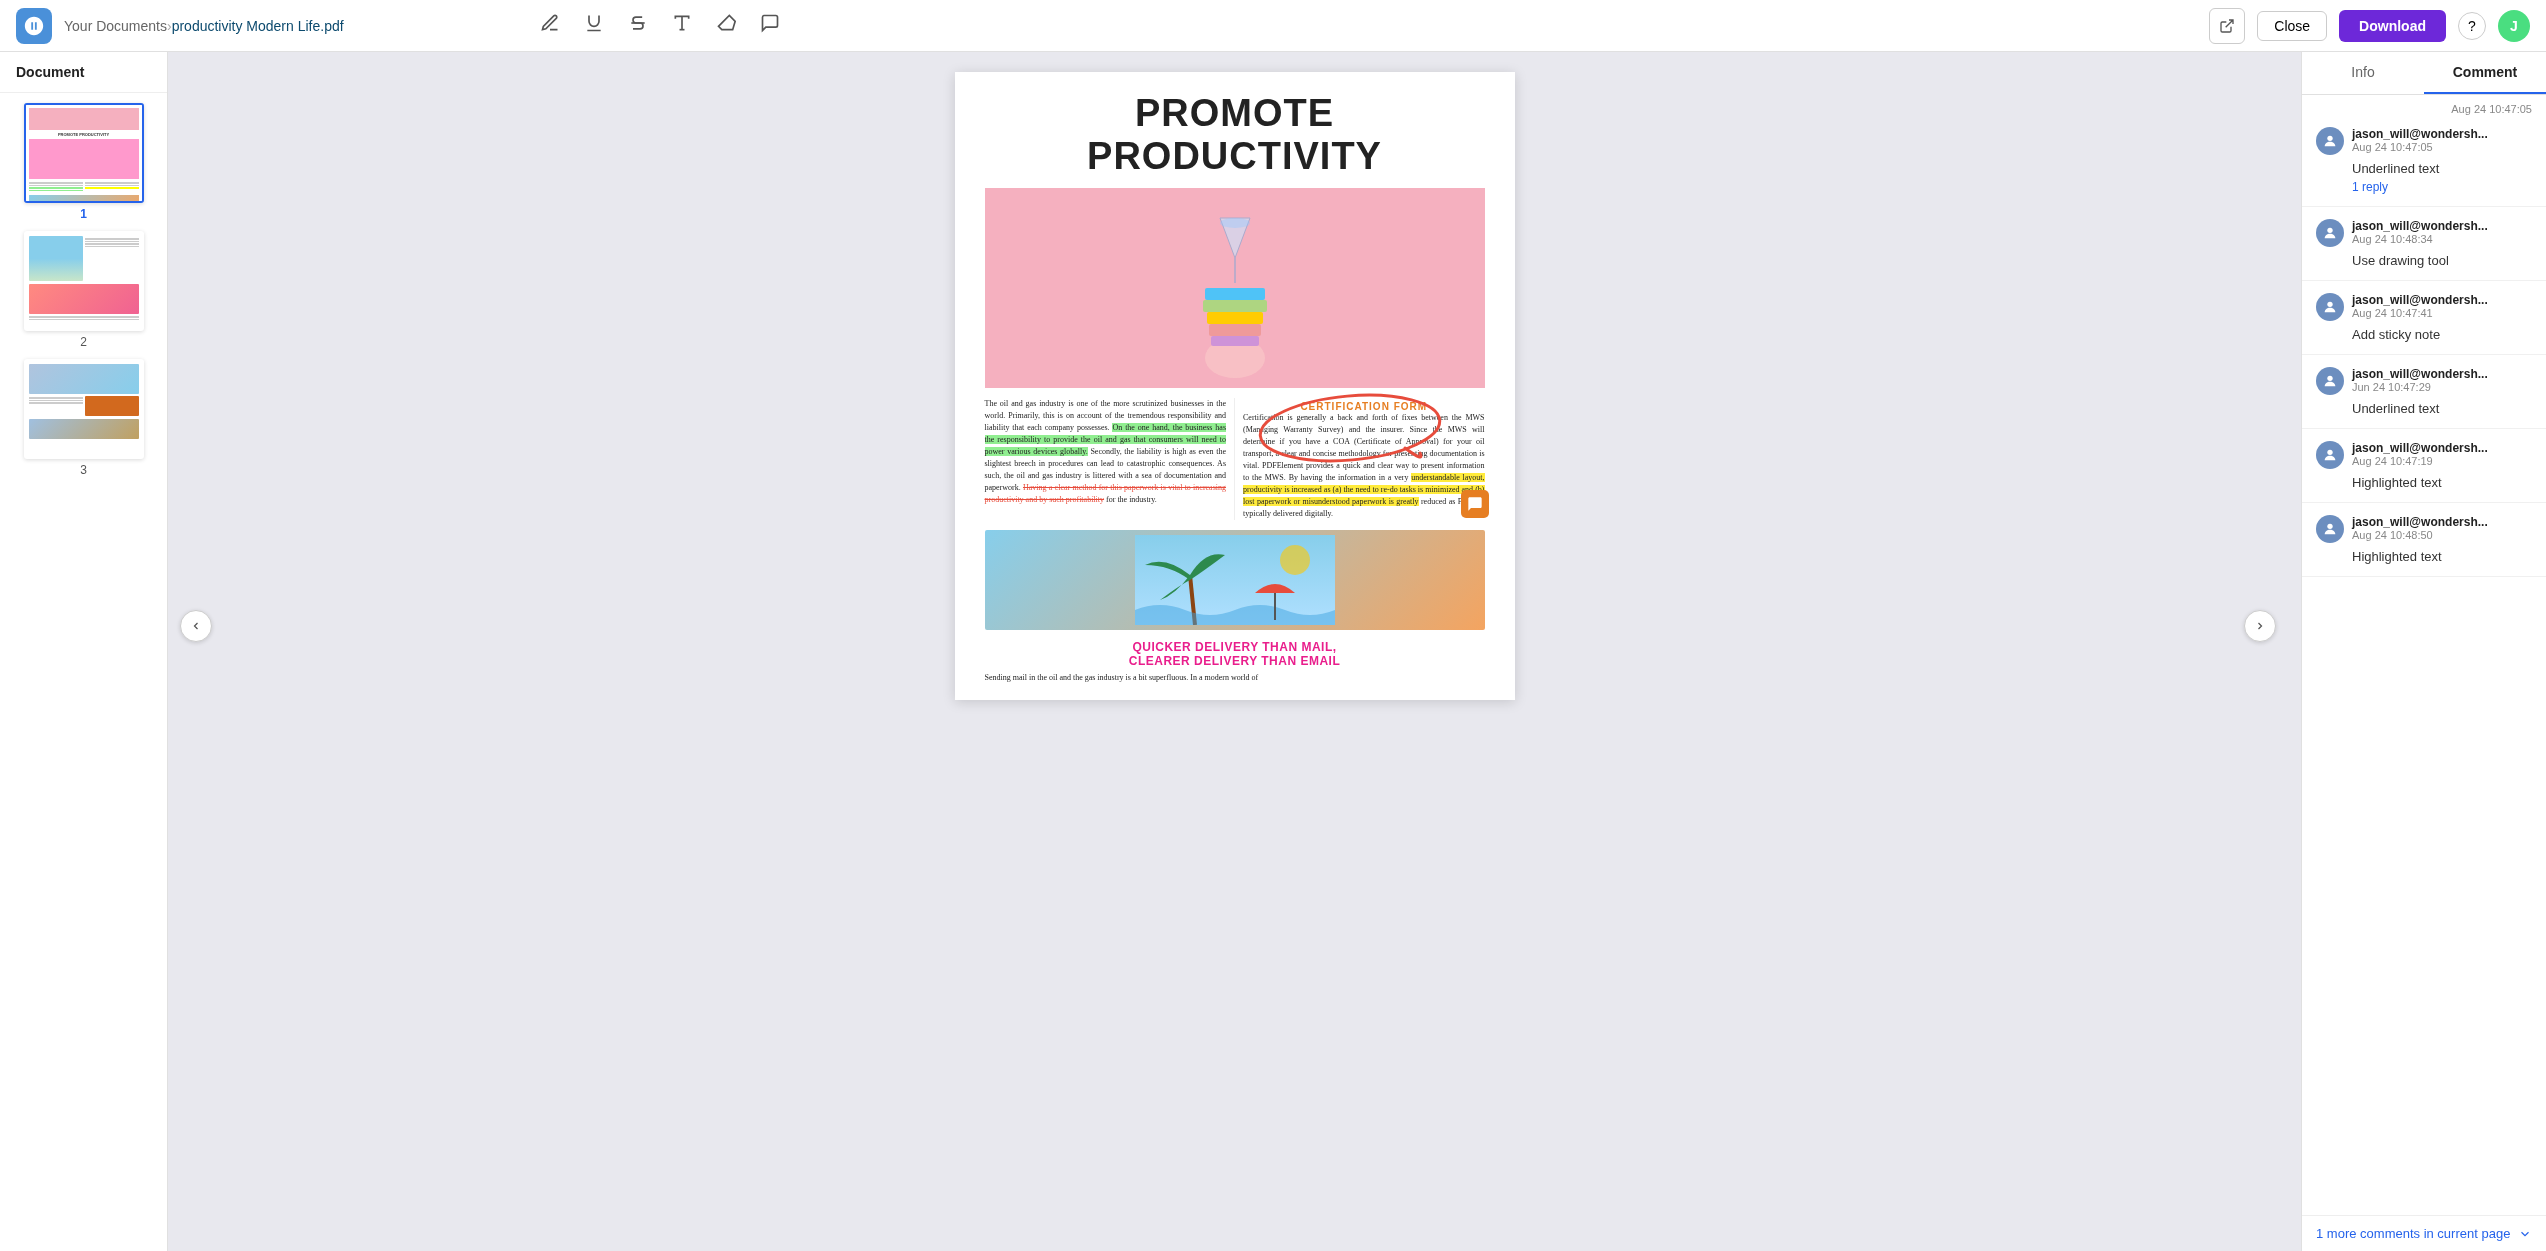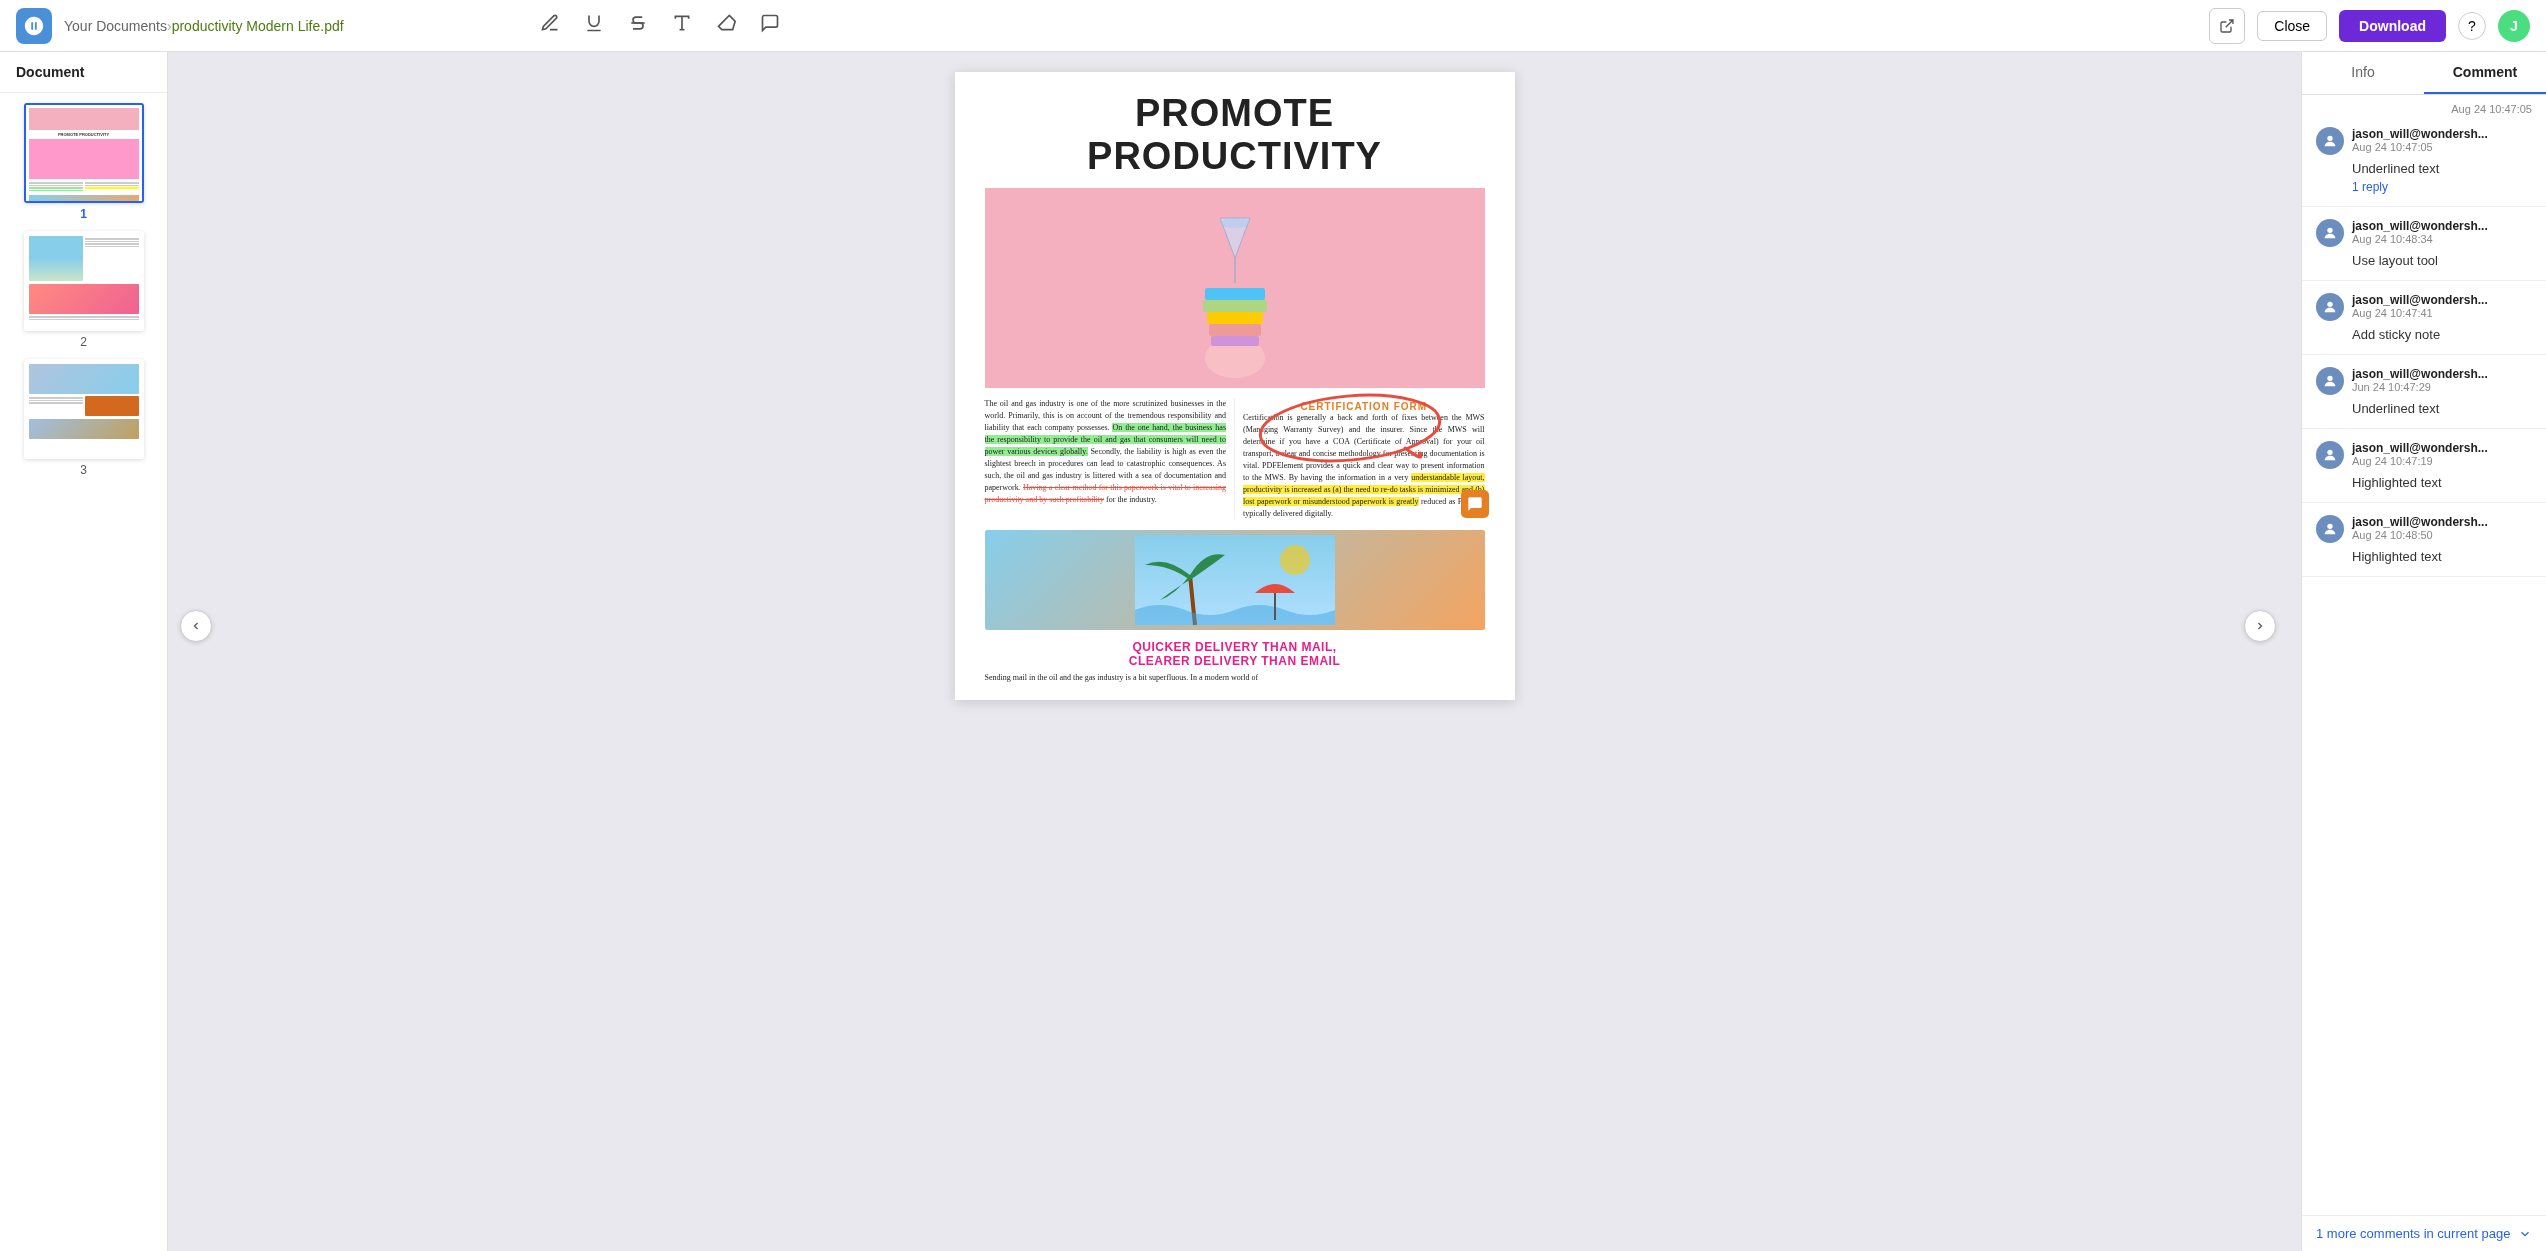--- a/index.html
+++ b/index.html
@@ -8,21 +8,21 @@
     
     .header {
       display: flex; align-items: center; height: 52px;
       background: #fff; border-bottom: 1px solid #e0e0e0;
       padding: 0 16px; gap: 12px; flex-shrink: 0; z-index: 10;
     }
     .header-logo { width: 36px; height: 36px; background: #4a90d9; border-radius: 8px; display: flex; align-items: center; justify-content: center; }
     .header-logo svg { width: 22px; height: 22px; fill: white; }
     .breadcrumb { display: flex; align-items: center; font-size: 14px; color: #666; }
     .breadcrumb .sep { color: #aaa; }
-    .breadcrumb .current { color: #4d7c0f; font-weight: 500; }
+    .breadcrumb .current { color: #0c4a6e; font-weight: 500; }
     .header-tools { display: flex; align-items: center; gap: 16px; margin-left: 180px; }
     .tool-icon { cursor: pointer; color: #555; font-size: 18px; padding: 4px; border-radius: 4px; }
     .header-right { margin-left: auto; display: flex; align-items: center; gap: 12px; }
     .btn-open { width: 36px; height: 36px; border: 1px solid #ccc; border-radius: 6px; background: white; cursor: pointer; display: flex; align-items: center; justify-content: center; }
     .btn-close { background: white; border: 1px solid #ccc; border-radius: 6px; padding: 6px 16px; font-size: 14px; cursor: pointer; }
     .btn-download { background: #6d28d9; color: white; border: none; border-radius: 6px; padding: 8px 20px; font-size: 14px; font-weight: 600; cursor: pointer; }
     .btn-help { width: 28px; height: 28px; border-radius: 50%; border: 1px solid #ccc; background: white; font-size: 14px; cursor: pointer; display: flex; align-items: center; justify-content: center; }
     .avatar { width: 32px; height: 32px; border-radius: 50%; background: #4ade80; display: flex; align-items: center; justify-content: center; font-weight: bold; color: white; font-size: 14px; }
 
     
@@ -383,21 +383,21 @@
             <svg viewBox="0 0 24 24">
                 <circle cx="12" cy="8" r="4"></circle>
                 <path d="M4 20c0-4 3.6-7 8-7s8 3 8 7"></path>
               </svg>
           </div>
           <div class="comment-meta">
             <div class="comment-username">jason_will@wondersh...</div>
             <div class="comment-date">Aug 24 10:48:34</div>
           </div>
         </div>
-        <div class="comment-text">Use layout tool</div>
+        <div class="comment-text">Use drawing tool</div>
       </div>
 
       <div class="comment-item">
         <div class="comment-header">
           <div class="comment-avatar">
             <svg viewBox="0 0 24 24">
                 <circle cx="12" cy="8" r="4"></circle>
                 <path d="M4 20c0-4 3.6-7 8-7s8 3 8 7"></path>
               </svg>
           </div>

